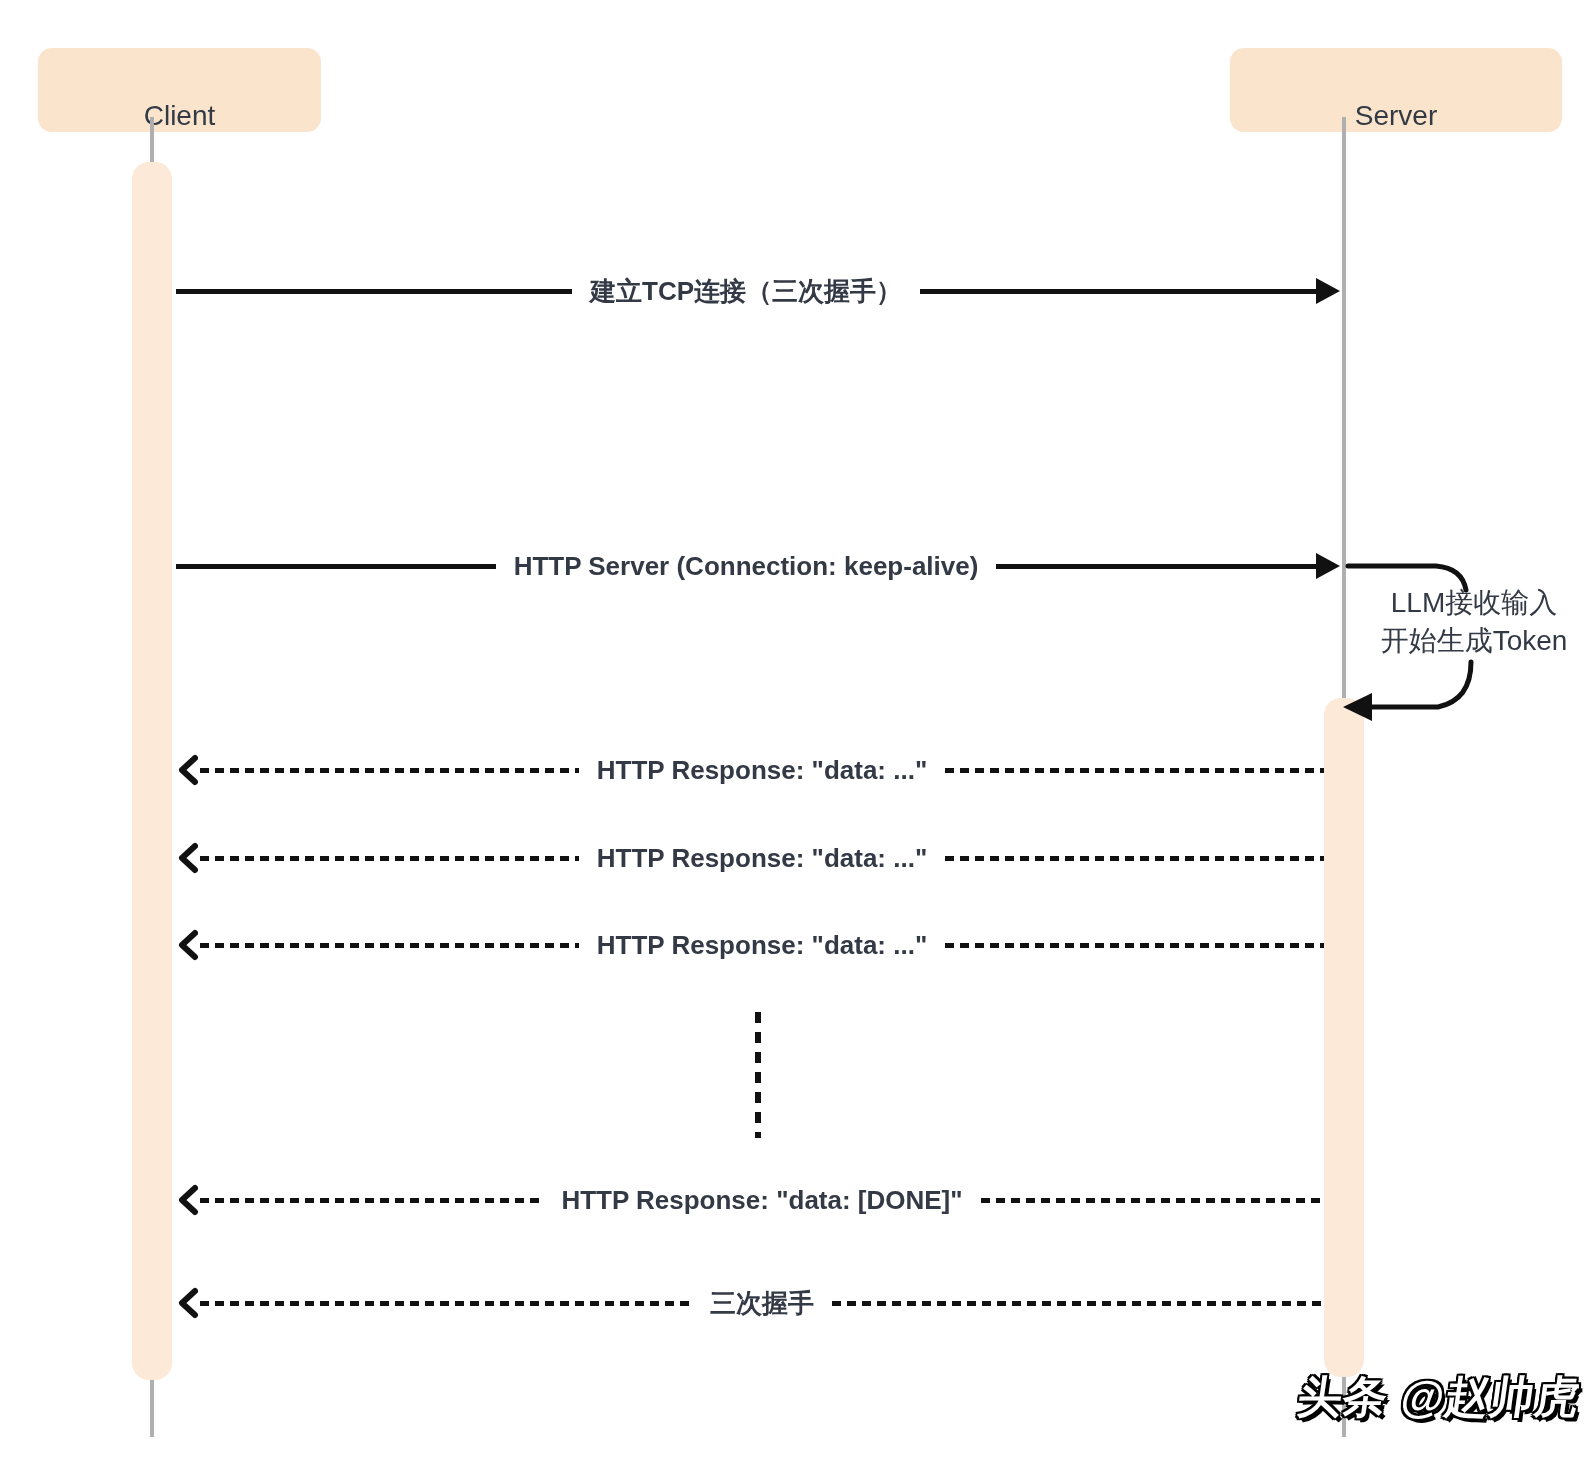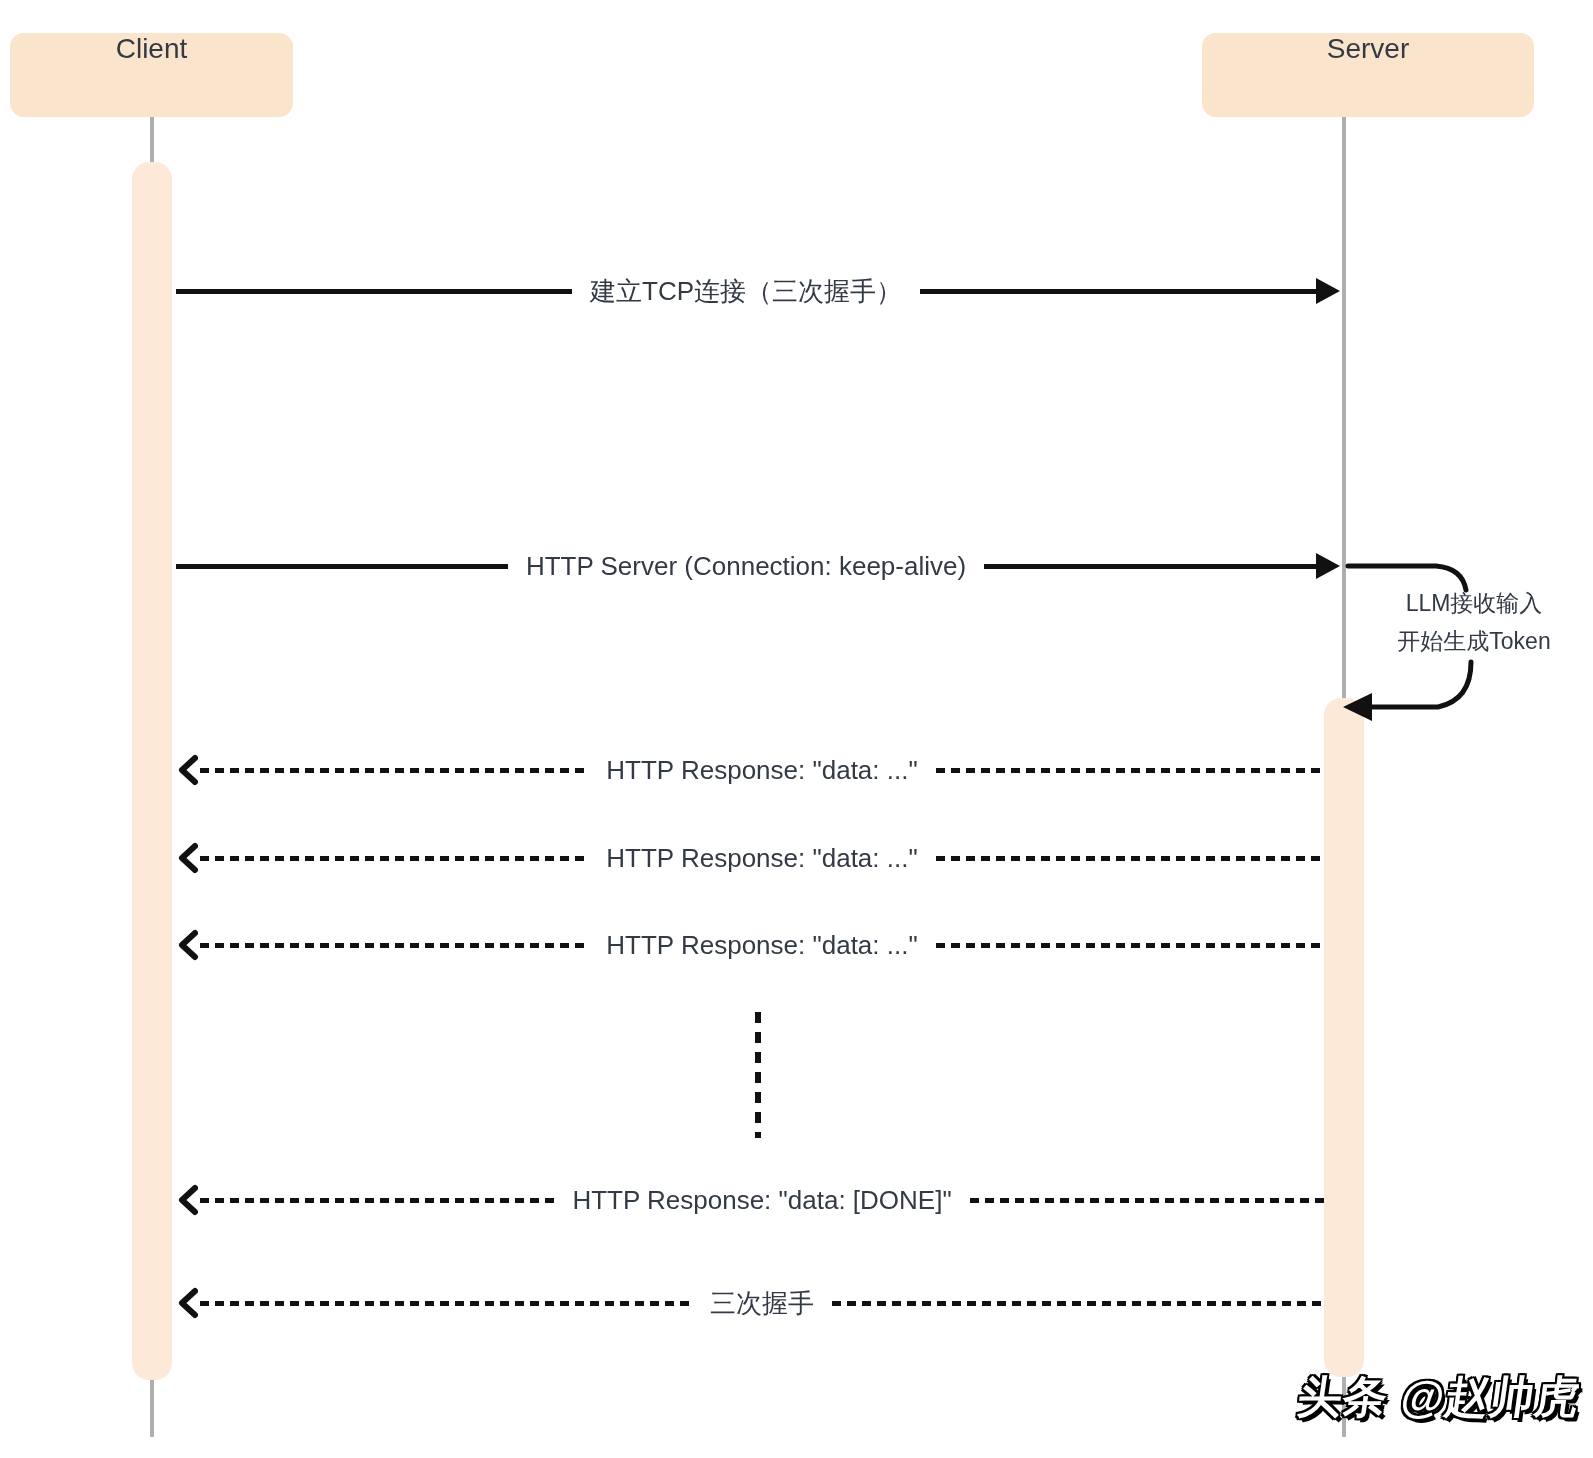--- a/index.html
+++ b/index.html
@@ -13,25 +13,25 @@
   .stage{
     position:relative;
     width:1593px;height:1458px;
     background:#ffffff;
     overflow:hidden;
     font-family:"Liberation Sans","DejaVu Sans",sans-serif;
     color:var(--text);
   }
   
   .actor-box{
-    position:absolute;top:33px;height:84px;
+    position:absolute;top:48px;height:84px;
     background:var(--actor-fill);
     border-radius:14px;
-    display:flex;align-items:flex-start;justify-content:center;
-    font-size:28px;color:var(--text);
+    display:flex;align-items:flex-end;justify-content:center;
+    font-size:28px;color:var(--text);margin-left:28px;
   }
   .actor-box.client{left:10px;width:283px;}
   .actor-box.server{left:1202px;width:332px;}
   
   .lifeline{position:absolute;width:4px;background:var(--lifeline);}
   .ll-client-top{left:150px;top:117px;height:45px;}
   .ll-client-bottom{left:150px;top:1380px;height:57px;}
   .ll-server{left:1342px;top:117px;height:1320px;}
   
   .activation{position:absolute;background:var(--activation-fill);border-radius:17px;}
@@ -40,34 +40,34 @@
   
   .msg{
     position:absolute;left:176px;width:1164px;height:44px;
     display:flex;align-items:center;
   }
   .msg.dashed{left:178px;width:1146px;}
   .sline{flex:1;height:5px;background:var(--arrow);}
   .dline{flex:1;height:5px;background:repeating-linear-gradient(90deg,var(--arrow) 0 9px,transparent 9px 15px);}
   .mlabel{
     font-size:26px;line-height:30px;color:var(--text);
-    padding:0 18px;white-space:nowrap;
+    padding:0 18px;white-space:nowrap;font-weight:bold;
   }
   .tri{
     width:0;height:0;flex:0 0 auto;
     border-top:13px solid transparent;
     border-bottom:13px solid transparent;
     border-left:24px solid var(--arrow);
   }
   .chev{flex:0 0 auto;color:var(--arrow);margin-right:2px;}
   
   .selfloop{position:absolute;left:1330px;top:550px;color:var(--arrow);}
   .selfloop-label{
     position:absolute;left:1364px;top:584px;width:220px;
-    text-align:center;font-size:23px;line-height:38px;color:var(--text);
+    text-align:center;font-size:28px;line-height:38px;color:var(--text);
     white-space:nowrap;
   }
   
   .ellipsis{
     position:absolute;left:755px;top:1012px;width:6px;height:126px;
     background:repeating-linear-gradient(180deg,var(--arrow) 0 11px,transparent 11px 20px);
   }
   
   .watermark{
     position:absolute;left:1298px;top:1368px;

